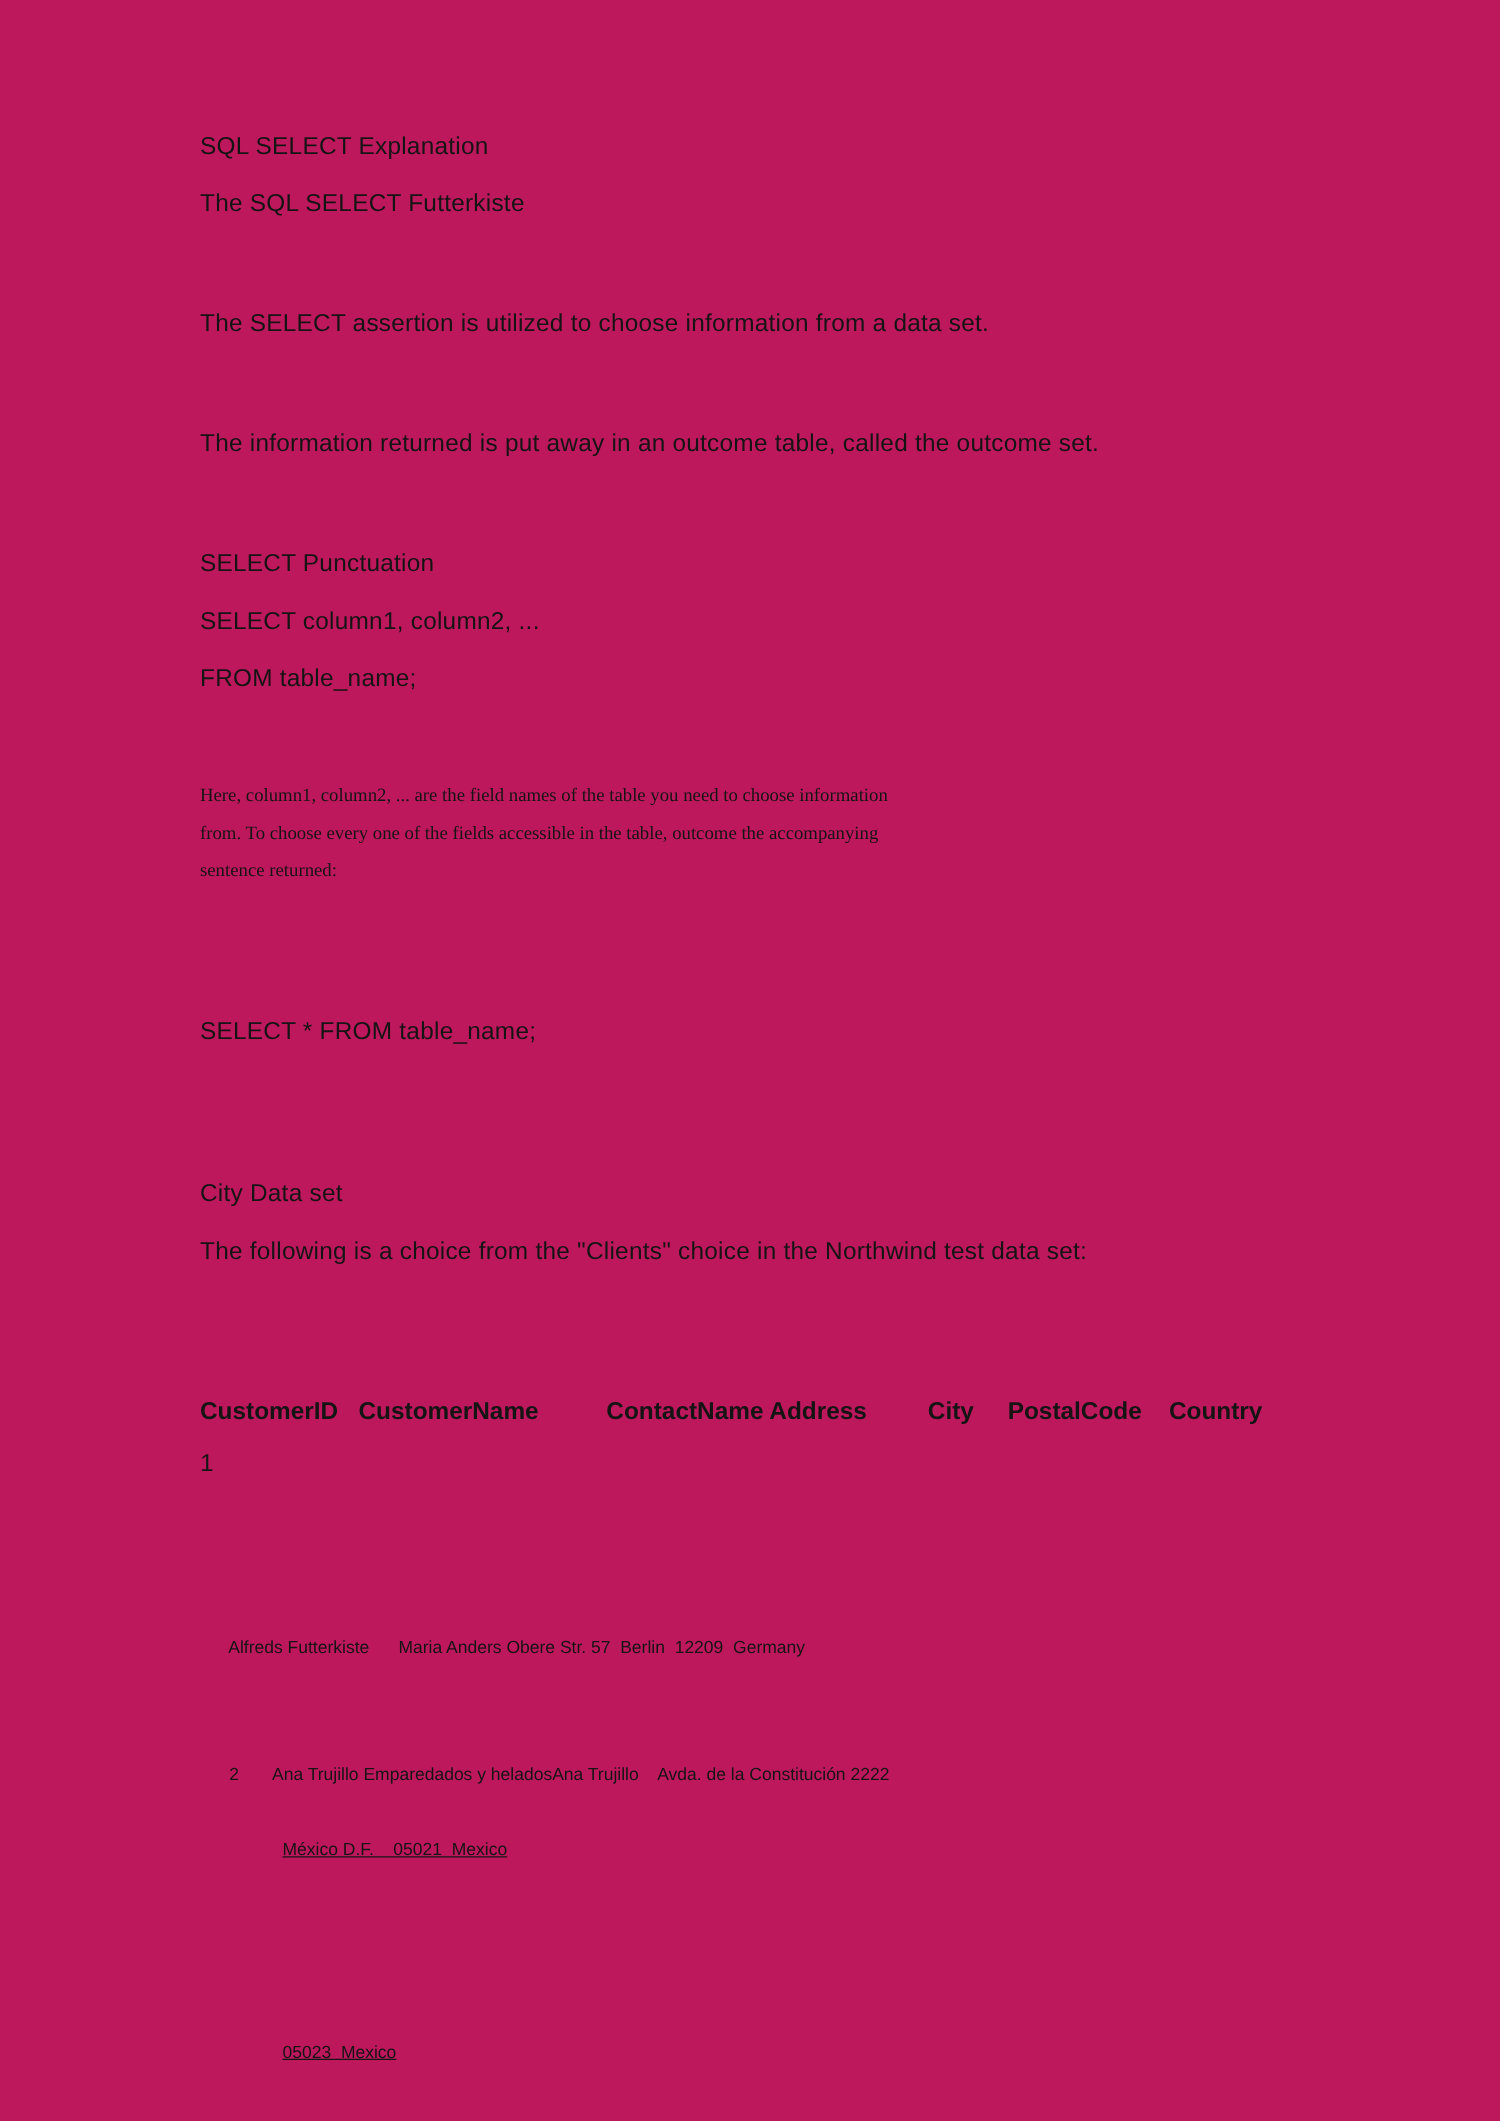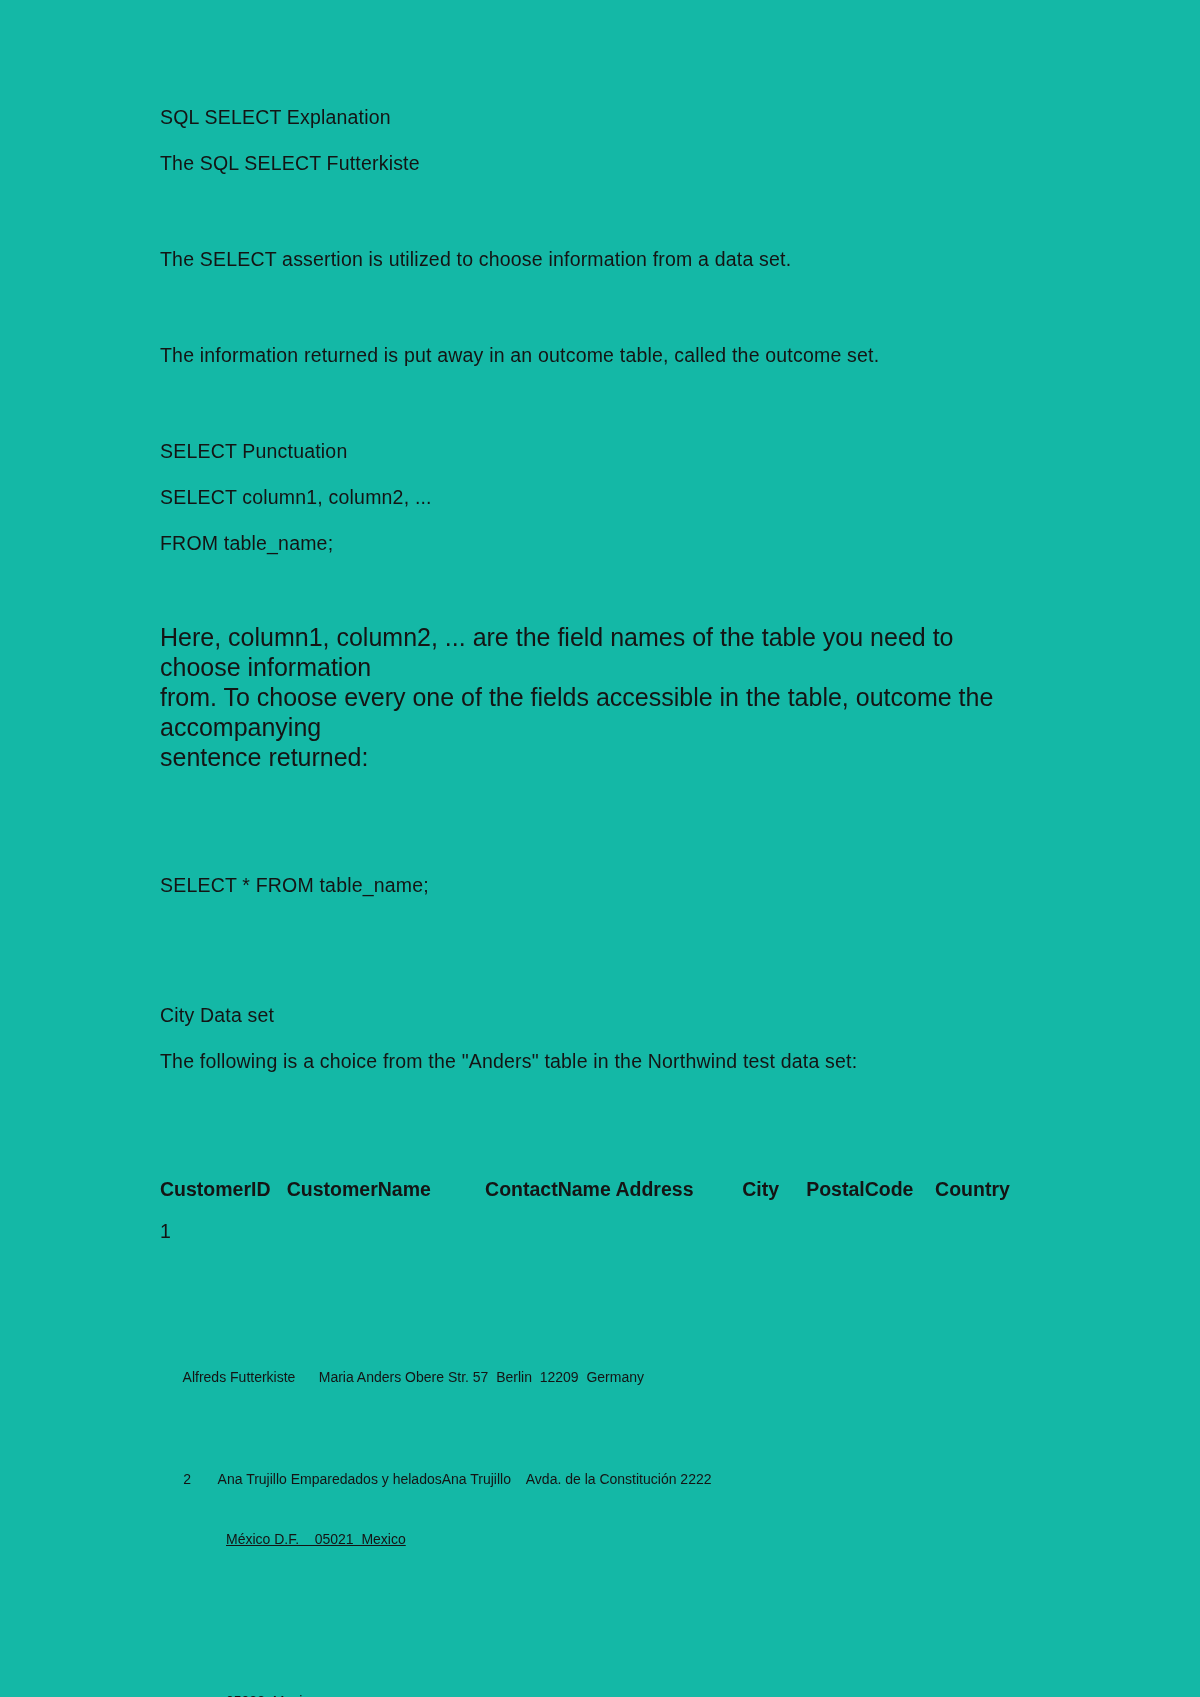--- a/index.html
+++ b/index.html
@@ -12,21 +12,21 @@
     width: 1200px;
     height: 1697px;
     font-family: "Liberation Sans", sans-serif;
     color: #000000;
     -webkit-font-smoothing: antialiased;
   }
   .page {
     position: relative;
     width: 1200px;
     height: 1697px;
-    background: #14b8a6;
+    background: #be185d;
     box-sizing: border-box;
     padding: 100px 160px 0 160px;
   }
   .doc {
     width: 880px;
   }
   
   .line {
     font-size: 19.5px;
     line-height: 34px;
@@ -34,25 +34,26 @@
     white-space: pre-wrap;
     color: #141414;
   }
   
   .gap-sm { height: 12px; }
   .gap-md { height: 34px; }
   .gap-lg { height: 52px; }
   .gap-xl { height: 62px; }
 
   .para {
-    font-size: 25px;
+    font-size: 15px;
     line-height: 30px;
     color: #141414;
     width: 870px;
     white-space: normal;
+    font-family: Liberation Serif, serif;
   }
   .para .cont {
     display: block;
   }
 
   
   .trow {
     font-size: 19.5px;
     line-height: 30px;
     color: #141414;
@@ -109,21 +110,21 @@
     <div class="gap-xl"></div>
     <div class="gap-md"></div>
 
     <div class="line">SELECT * FROM table_name;</div>
 
     <div class="gap-xl"></div>
     <div class="gap-md"></div>
 
     <div class="line">City Data set</div>
     <div class="gap-sm"></div>
-    <div class="line">The following is a choice from the "Anders" table in the Northwind test data set:</div>
+    <div class="line">The following is a choice from the "Clients" choice in the Northwind test data set:</div>
 
     <div class="gap-xl"></div>
     <div class="gap-md"></div>
 
     <div class="hdr-row trow">CustomerID   CustomerName          ContactName Address         City     PostalCode    Country</div>
 
     <div class="gap-sm"></div>
 
     <div class="trow">1</div>
 

